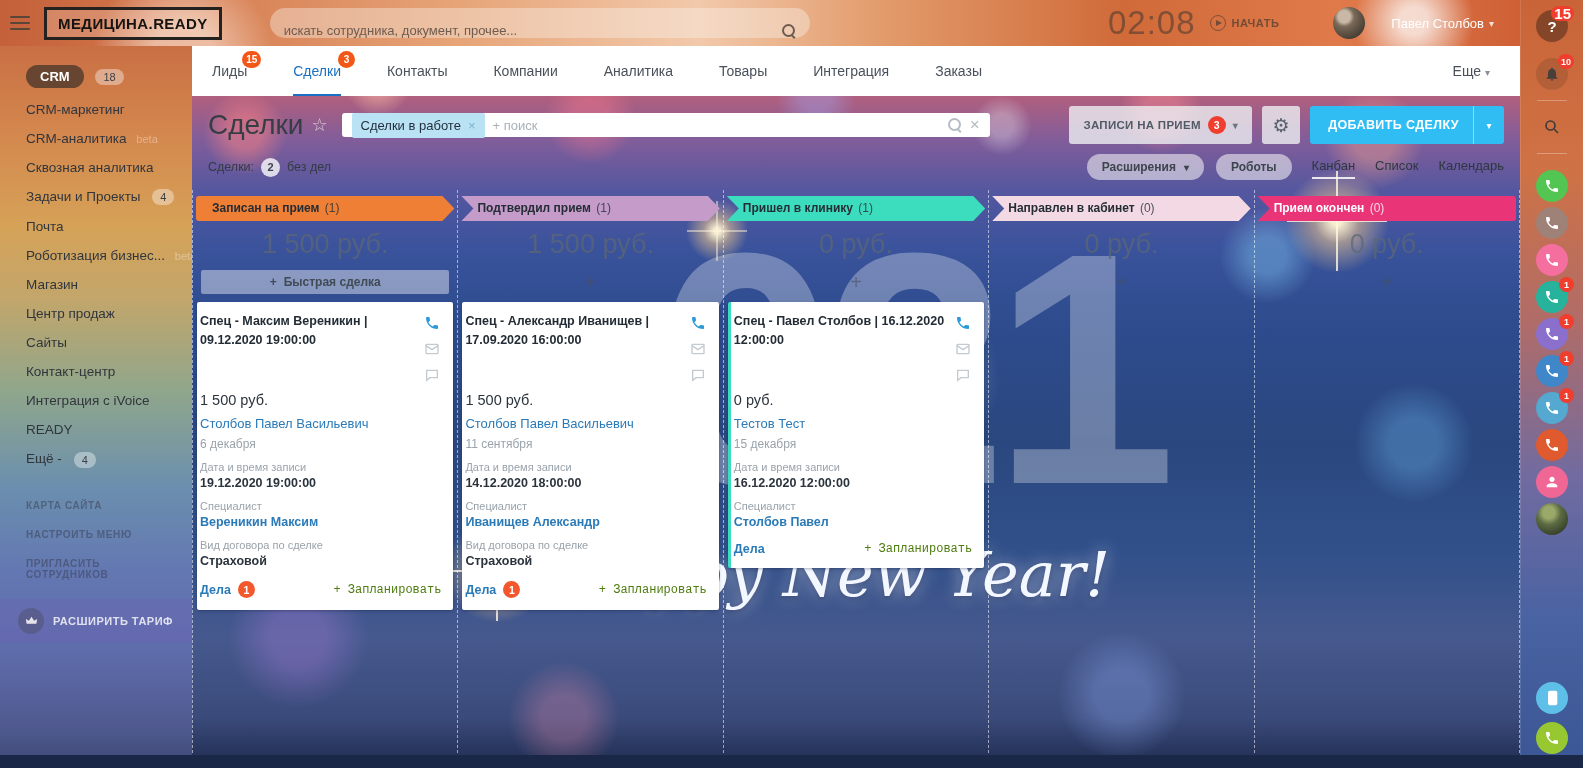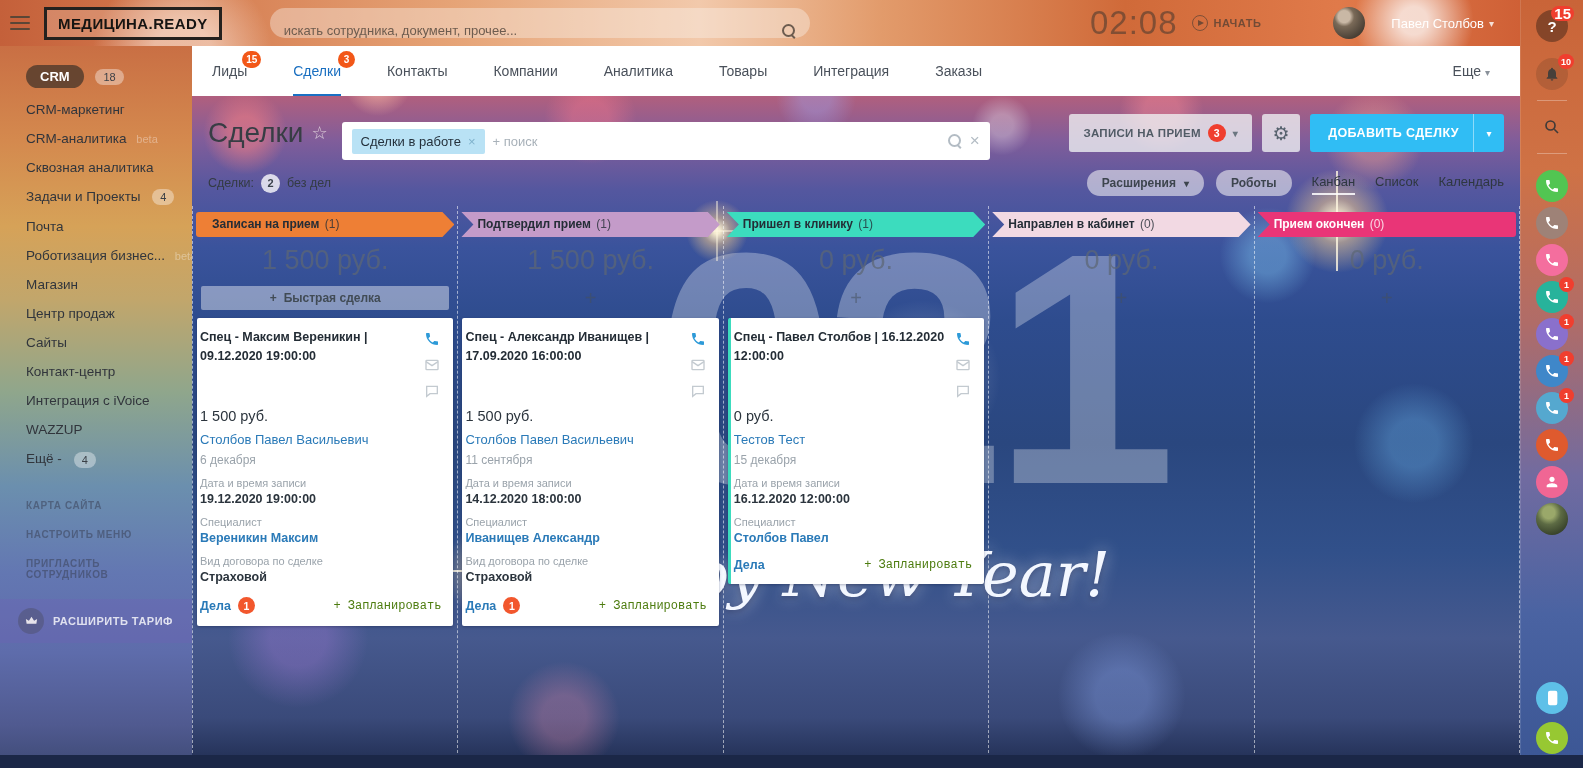--- a/index.html
+++ b/index.html
@@ -19,21 +19,21 @@
     color:#161412; letter-spacing:.4px; background:rgba(255,245,235,.22); white-space:nowrap; }
   .top-search { margin-left:48px; width:540px; height:30px; border-radius:16px; background:rgba(250,245,240,.38);
     display:flex; align-items:flex-end; padding:0 14px; }
   .top-search input { flex:1; border:none; outline:none; background:transparent; font-size:13px; color:#4a3c32;
     font-family:"Liberation Sans", sans-serif; }
   .top-search input::placeholder { color:#6d5c4f; }
   .lens { width:14px; height:14px; position:relative; flex:none; }
   .lens::before { content:""; position:absolute; left:0; top:0; width:9px; height:9px; border:2px solid #6d5c4f; border-radius:50%; }
   .lens::after { content:""; position:absolute; left:10px; top:10px; width:5px; height:2px; background:#6d5c4f; transform:rotate(45deg); transform-origin:0 0; }
   .clock { margin-left:auto; font-size:33px; font-weight:300; color:rgba(72,56,46,.58); letter-spacing:1px; }
-  .start-btn { display:flex; align-items:center; gap:6px; margin-left:14px; margin-right:72px; cursor:pointer; }
+  .start-btn { display:flex; align-items:center; gap:6px; margin-left:14px; margin-right:54px; cursor:pointer; }
   .start-play { width:16px; height:16px; border:1px solid rgba(80,62,50,.65); border-radius:50%; position:relative; }
   .start-play::after { content:""; position:absolute; left:5px; top:4px; border-left:6px solid rgba(80,62,50,.75);
     border-top:3px solid transparent; border-bottom:3px solid transparent; }
   .start-label { font-size:11px; font-weight:bold; letter-spacing:.5px; color:rgba(80,62,50,.75); }
   .avatar-top { width:32px; height:32px; border-radius:50%; flex:none;
     background:radial-gradient(circle at 35% 30%, #c9b8a5 0 6px, #7a6a58 10px, #3c342c 26px); }
   .user-name { margin-left:26px; font-size:13px; color:#fff; }
   .caret { font-size:10px; color:inherit; }
   .user-caret { color:rgba(255,255,255,.8); margin-left:5px; margin-right:26px; }
 
@@ -115,22 +115,22 @@
   .nav-tab { position:relative; font-size:14px; color:#4a515b; line-height:50px; cursor:pointer; white-space:nowrap; }
   .nav-tab.active { color:#1a6fc0; box-shadow:inset 0 -2px 0 #1a70c4; }
   .nav-badge { position:absolute; top:5px; right:-14px; min-width:17px; height:17px; padding:0 4px; border-radius:9px;
     background:#f25718; color:#fff; font-size:10px; font-weight:bold; line-height:17px; text-align:center; }
   .nav-more { margin-left:auto; font-size:14px; color:#4a515b; cursor:pointer; }
   .nav-more .caret { color:#8a919a; }
 
   .toolbar-row { position:relative; z-index:2; display:flex; align-items:center; padding:10px 16px 8px 16px; gap:14px; flex:none; }
   .page-title { font-size:28px; color:#373d44; display:flex; align-items:center; gap:8px; }
   .fav-star { font-size:18px; color:rgba(245,240,238,.75); cursor:pointer; }
-  .filter-box { width:648px; height:38px; background:#fff; border-radius:3px; display:flex; align-items:center;
-    padding:0 10px; gap:8px;margin-top:16px; }
+  .filter-box { width:648px; height:24px; background:#fff; border-radius:3px; display:flex; align-items:center;
+    padding:0 10px; gap:8px; }
   .filter-chip { display:flex; align-items:center; gap:7px; background:#b9e2f5; border-radius:2px; padding:5px 9px;
     font-size:13px; color:#24313c; cursor:pointer; }
   .chip-x { color:#7fb2cc; font-size:13px; cursor:pointer; }
   .filter-box input { flex:1; border:none; outline:none; font-size:13px; color:#39424b; background:transparent;
     font-family:"Liberation Sans", sans-serif; }
   .filter-box input::placeholder { color:#a8b1b9; }
   .lens-g { width:14px; height:14px; position:relative; flex:none; cursor:pointer; }
   .lens-g::before { content:""; position:absolute; left:0; top:0; width:9px; height:9px; border:2px solid #b3bcc4; border-radius:50%; }
   .lens-g::after { content:""; position:absolute; left:10px; top:10px; width:5px; height:2px; background:#b3bcc4; transform:rotate(45deg); transform-origin:0 0; }
   .filter-close { color:#b3bcc4; font-size:17px; cursor:pointer; }
@@ -240,21 +240,21 @@
     <li class="side-item">Почта</li>
     <li class="side-item">
       <span>Роботизация бизнес...</span>
       <span class="beta-tag">beta</span>
     </li>
     <li class="side-item">Магазин</li>
     <li class="side-item">Центр продаж</li>
     <li class="side-item">Сайты</li>
     <li class="side-item">Контакт-центр</li>
     <li class="side-item">Интеграция с iVoice</li>
-    <li class="side-item">WAZZUP</li>
+    <li class="side-item">READY</li>
     <li class="side-item">
       <span>Ещё -</span>
       <span class="side-badge">4</span>
     </li>
   </ul>
   <div class="side-footer">
     <div class="side-flink">КАРТА САЙТА</div>
     <div class="side-flink">НАСТРОИТЬ МЕНЮ</div>
     <div class="side-flink">ПРИГЛАСИТЬ СОТРУДНИКОВ</div>
     <div class="upgrade-row">

